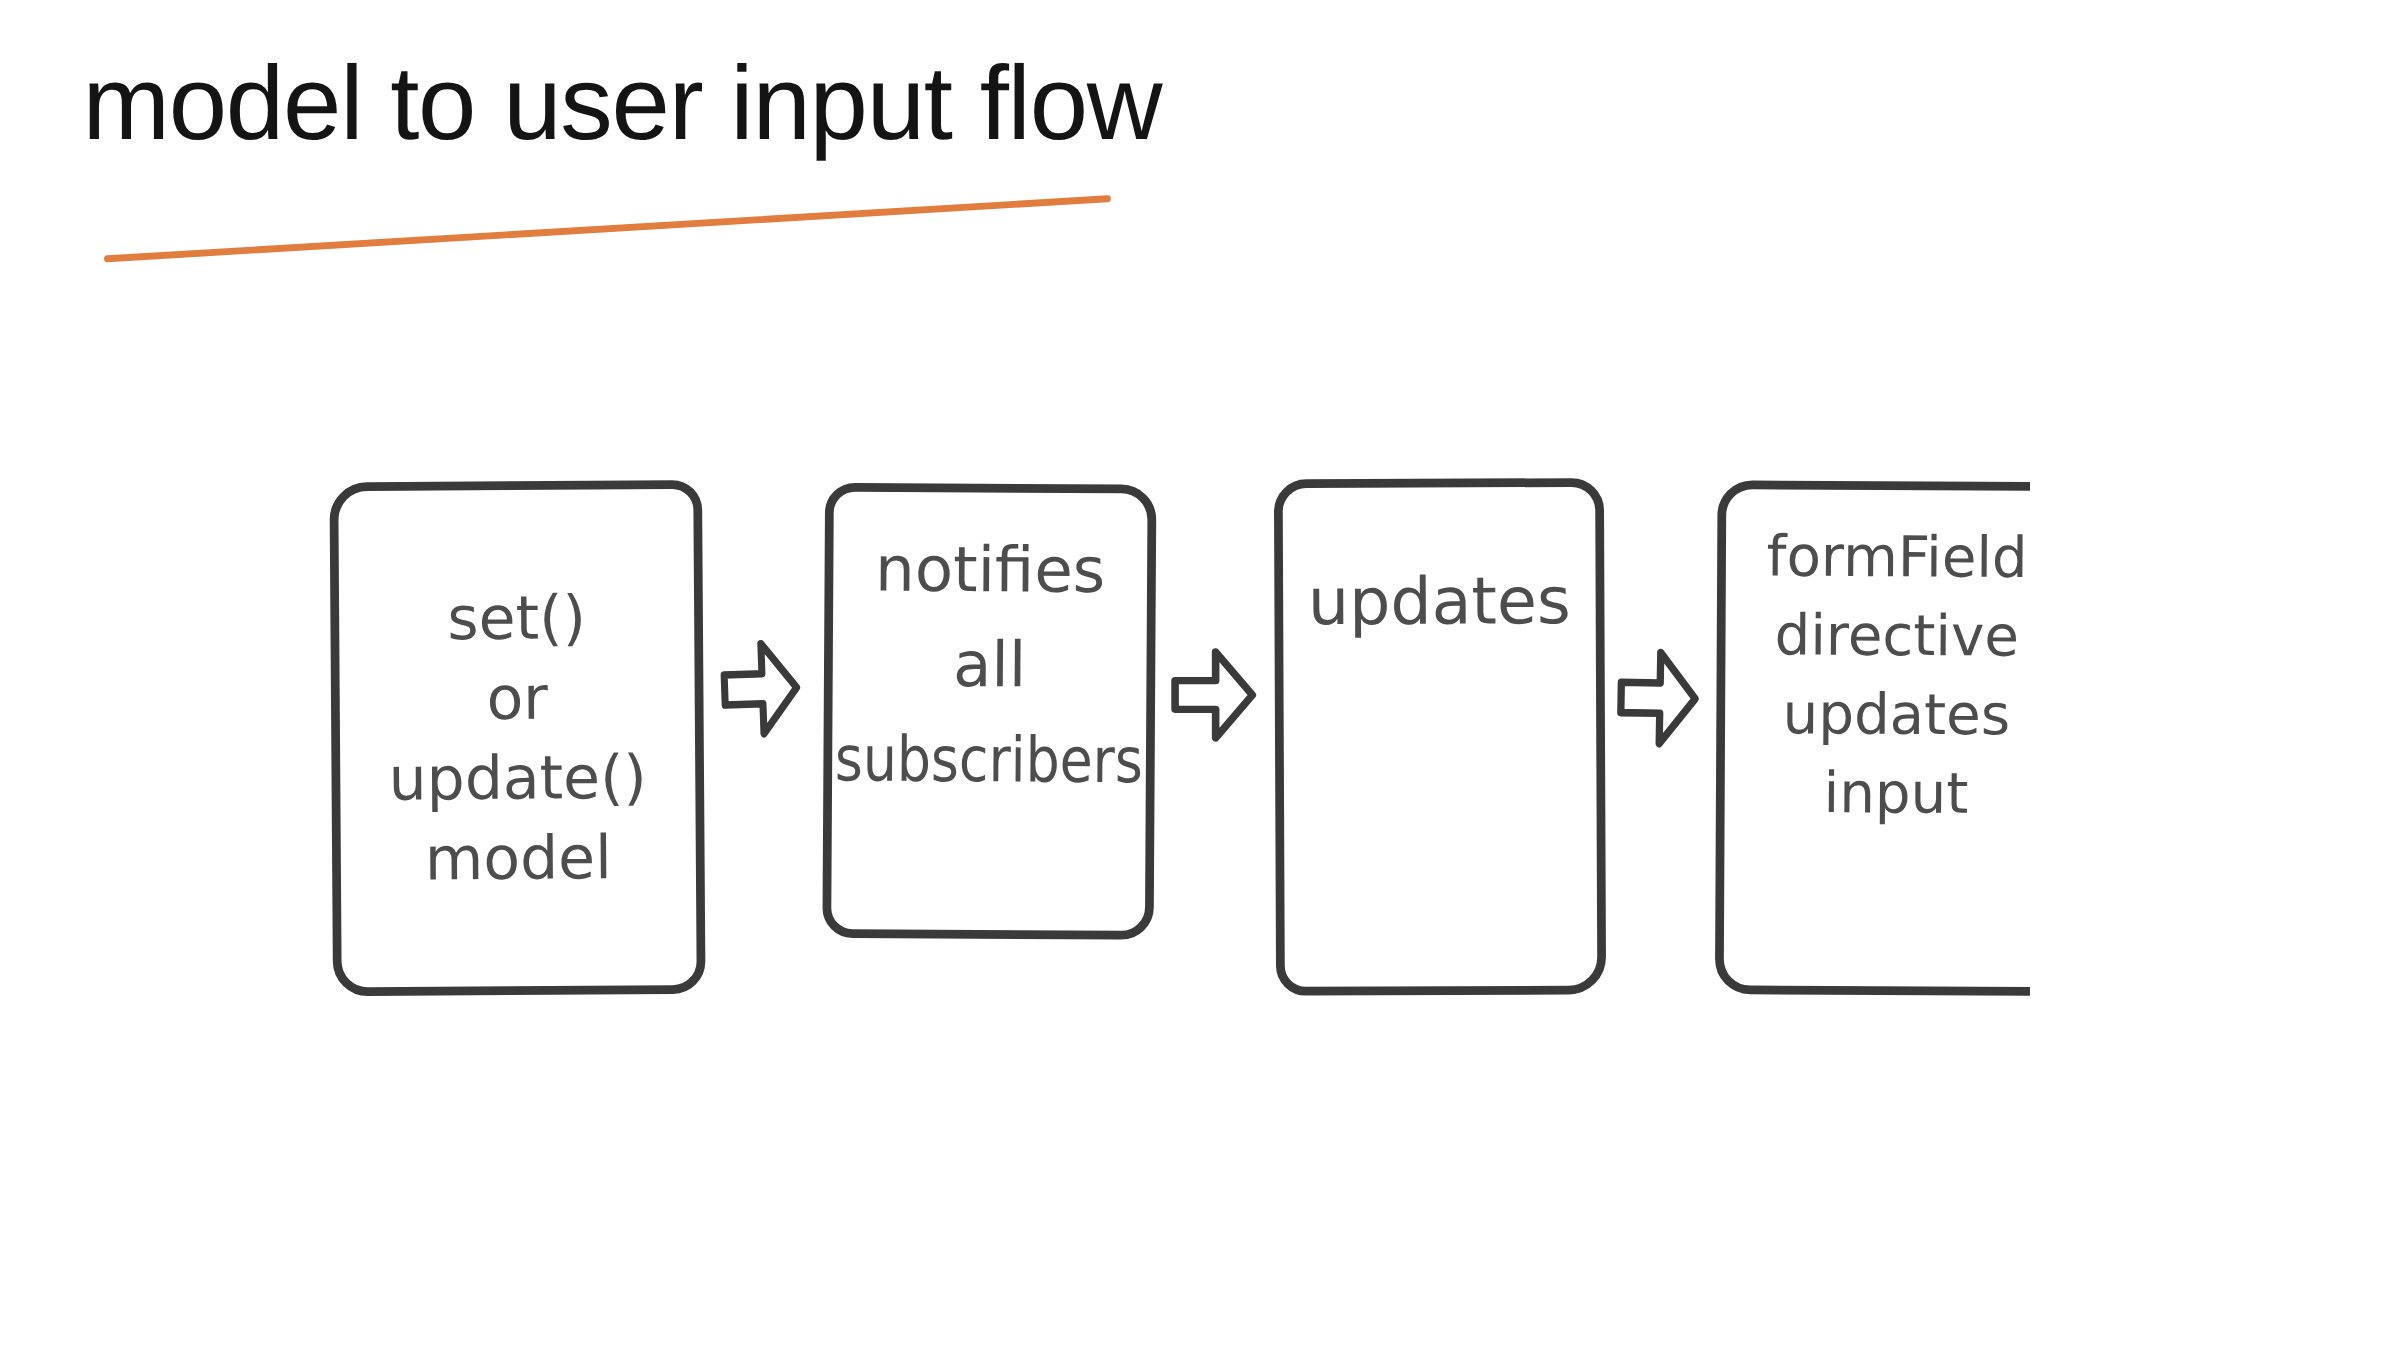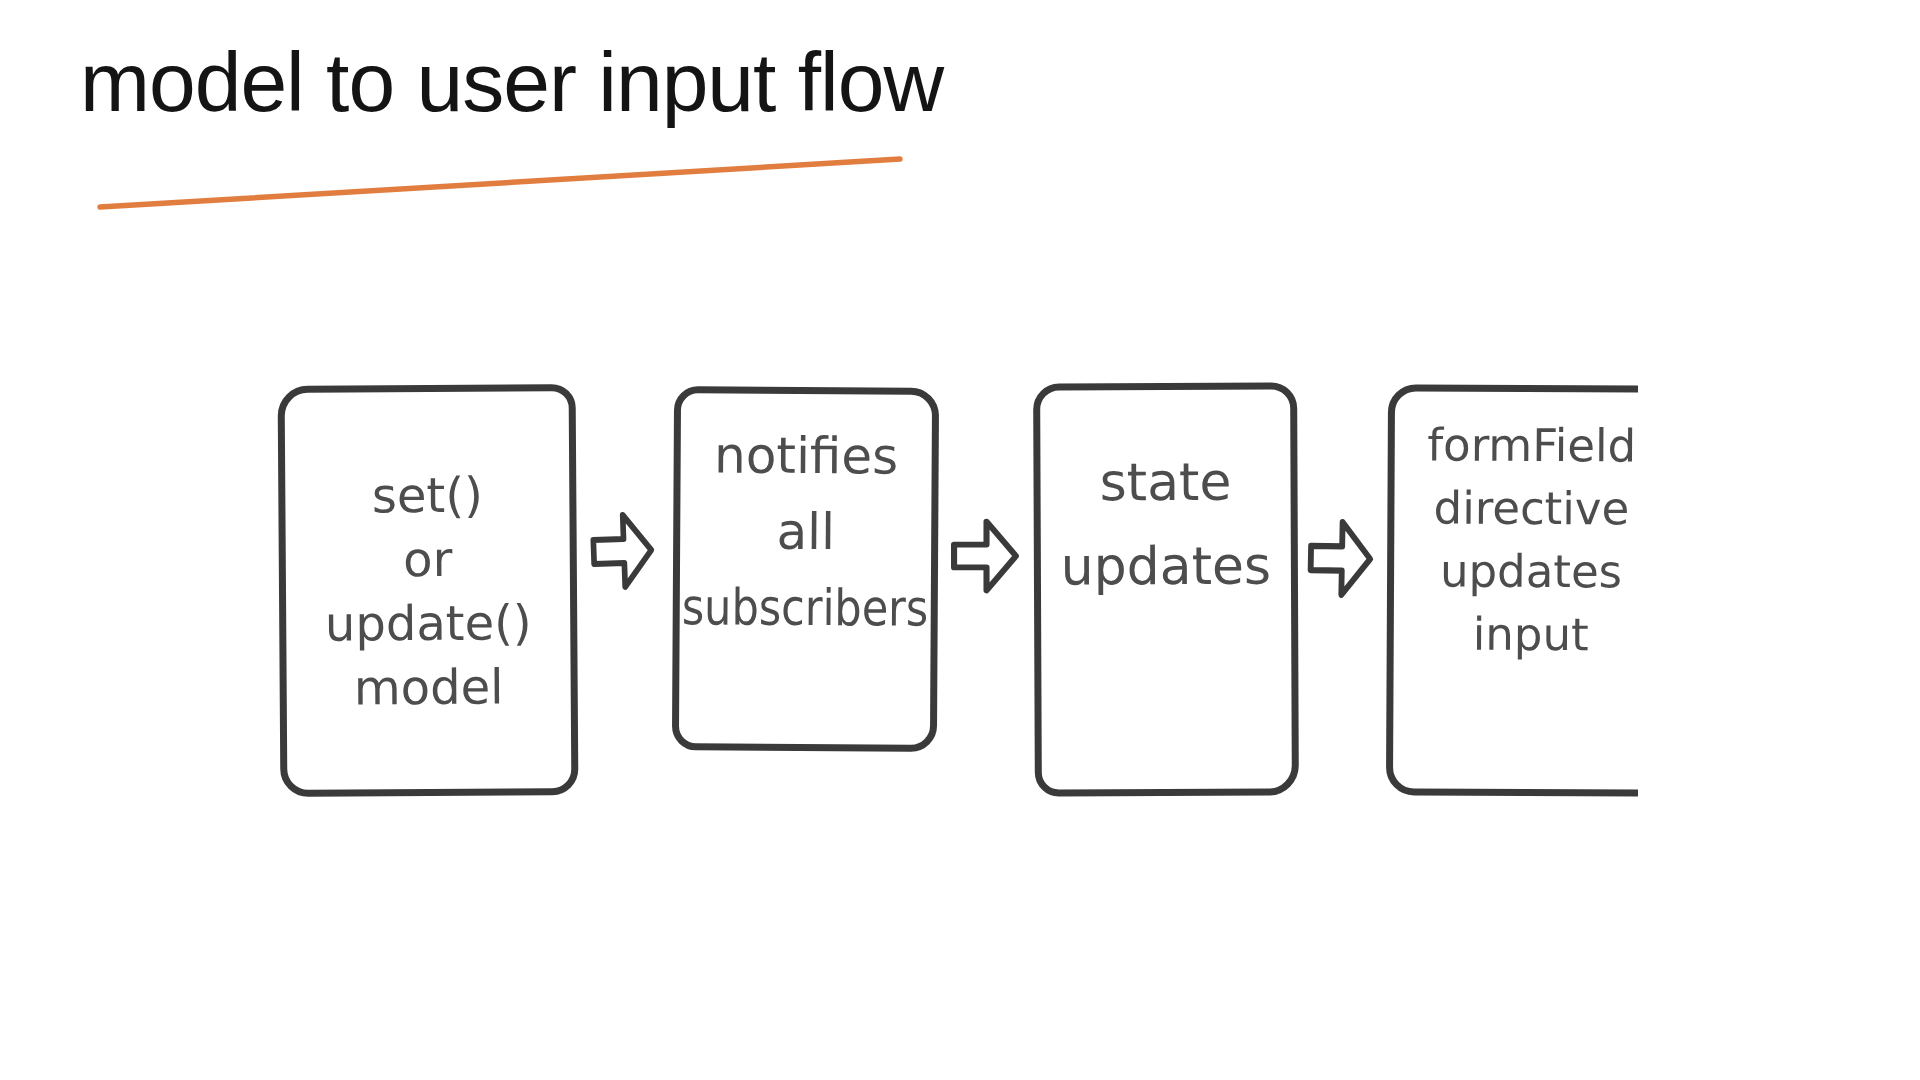--- a/index.html
+++ b/index.html
@@ -7,21 +7,20 @@
     padding: 0;
     background: #ffffff;
   }
   .slide {
     position: relative;
     width: 1624px;
     height: 1080px;
     background: #ffffff;
     overflow: hidden;
     font-family: "DejaVu Sans", sans-serif;
-    margin-left: 14px;
   }
   .title {
     position: absolute;
     left: 66px;
     top: 34px;
     margin: 0;
     font-family: "Liberation Sans", sans-serif;
     font-weight: 400;
     font-size: 84px;
     letter-spacing: -1px;
@@ -124,21 +123,20 @@
       <div class="line">notifies</div>
       <div class="line">all</div>
       <div class="line squeeze">subscribers</div>
     </div>
 
     <svg class="arrow arrow2" viewBox="0 0 72 92" preserveAspectRatio="none">
       <path d="M5 34 L37 34 L37 10 L66 46 L37 82 L37 58 L5 58 Z" fill="#ffffff" stroke="#3a3a3a" stroke-width="6" stroke-linejoin="round"></path>
     </svg>
 
     <div class="box box3">
-      <div class="line">state</div>
       <div class="line">updates</div>
     </div>
 
     <svg class="arrow arrow3" viewBox="0 0 72 92" preserveAspectRatio="none">
       <path d="M5 34 L37 34 L37 10 L66 46 L37 82 L37 58 L5 58 Z" fill="#ffffff" stroke="#3a3a3a" stroke-width="6" stroke-linejoin="round"></path>
     </svg>
 
     <div class="box box4">
       <div class="line">formField</div>
       <div class="line">directive</div>

